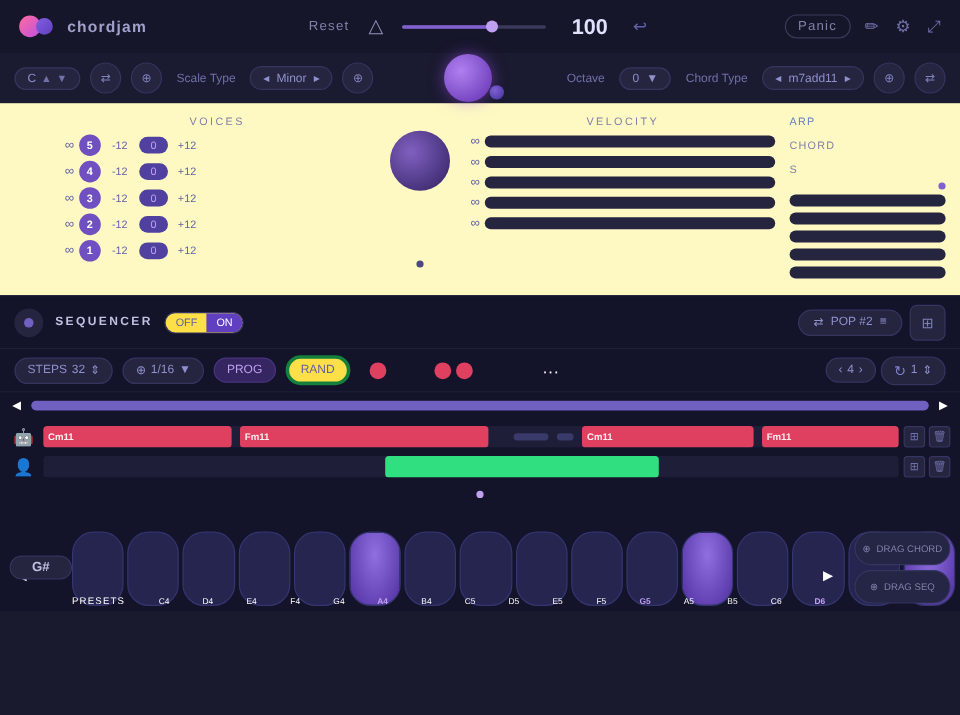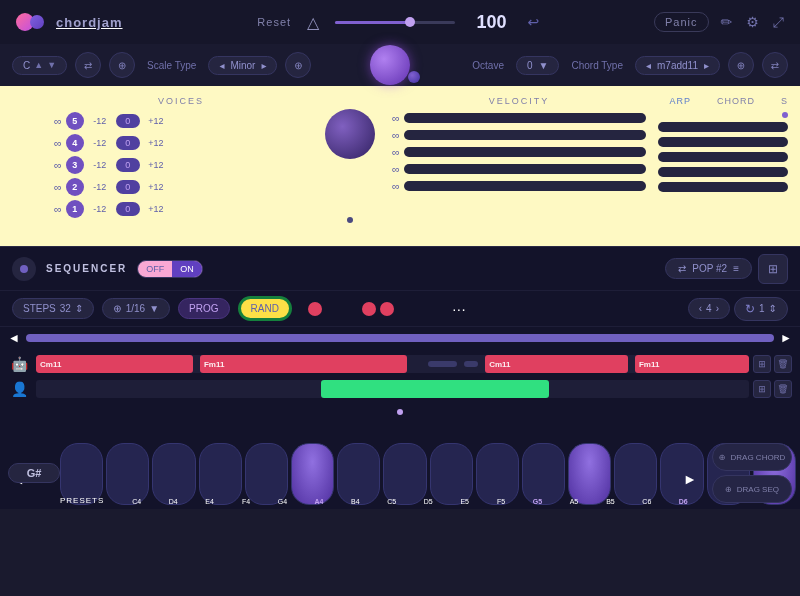--- a/index.html
+++ b/index.html
@@ -19,21 +19,20 @@
       display: flex;
       align-items: center;
       padding: 0 16px;
       gap: 12px;
     }
     .logo-area {
       display: flex;
       align-items: center;
       gap: 8px;
       margin-right: 20px;
-      text-decoration: underline;
     }
     .logo-icon {
       width: 32px;
       height: 20px;
       position: relative;
     }
     .logo-circle-pink {
       width: 18px;
       height: 18px;
       border-radius: 50%;
@@ -317,24 +316,25 @@
       background: linear-gradient(to right, #4040808, #8060d0);
     }
 
     
     .right-section {
       width: 130px;
     }
     .arp-time-header {
       display: flex;
       justify-content: flex-end;
-      gap: 26px;
+      gap: 10px;
       margin-bottom: 6px;
       font-size: 9px;
       letter-spacing: 1px;
+      flex-direction: column;
     }
     .arp-label { color: #6080cc; }
     .time-label { color: #8080aa; }
     .arp-bars {
       display: flex;
       flex-direction: column;
       gap: 5px;
     }
     .arp-bar-track {
       height: 10px;
@@ -373,21 +373,21 @@
       border-bottom: 1px solid #1e1e38;
     }
     .seq-label {
       font-size: 10px;
       letter-spacing: 2px;
       color: #c0c0e0;
       font-weight: 600;
     }
     .toggle-group {
       display: flex;
-      background: #f9a8d4;
+      background: #fde047;
       border-radius: 12px;
       overflow: hidden;
       border: 1px solid #353560;
     }
     .toggle-off {
       padding: 3px 8px;
       font-size: 9px;
       color: #6060aa;
       cursor: pointer;
     }

